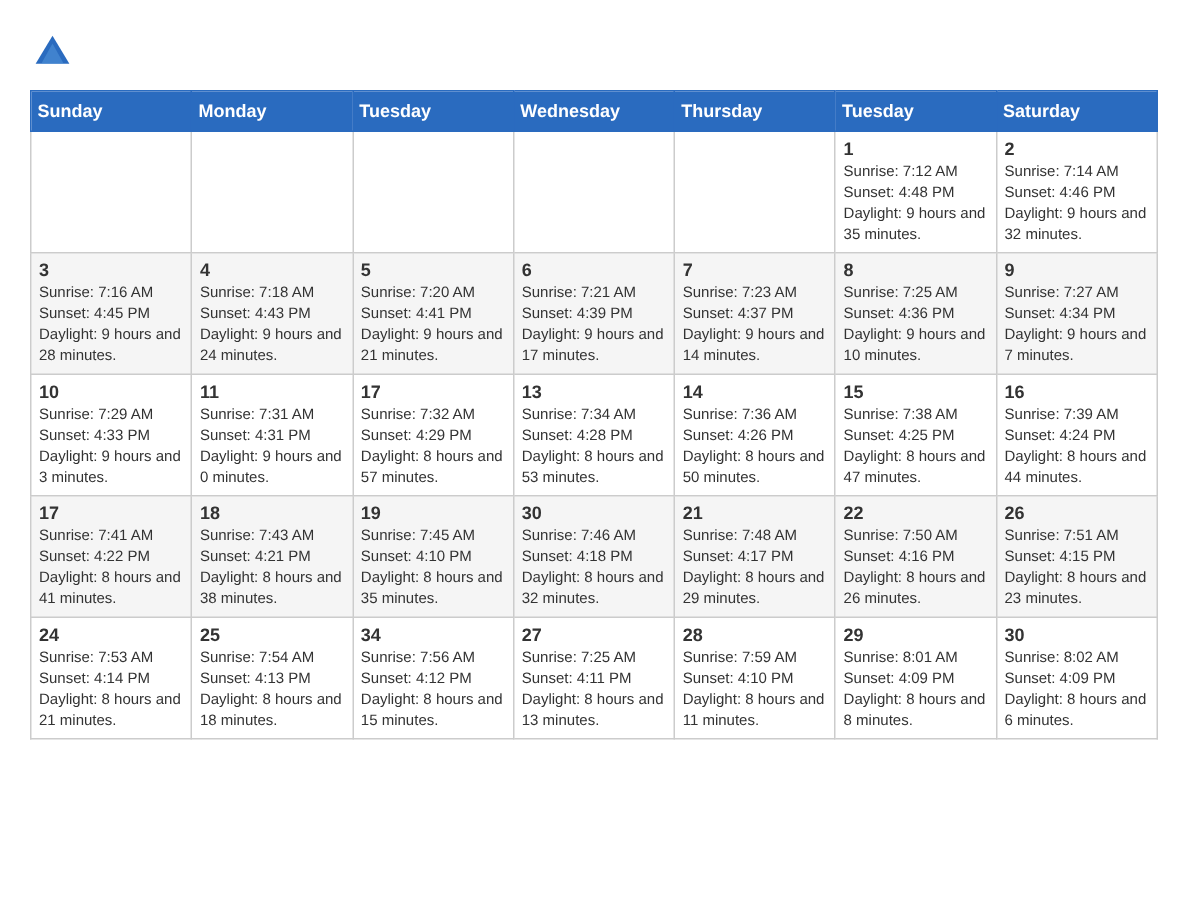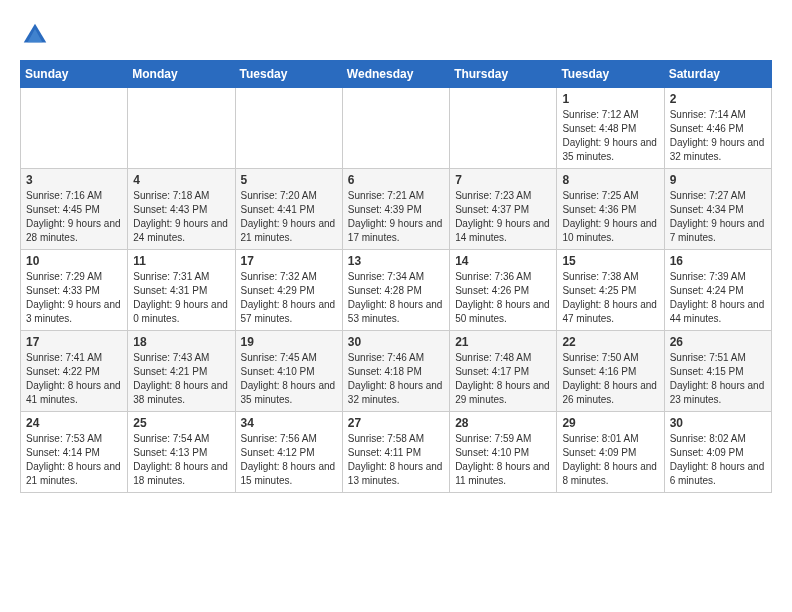--- a/index.html
+++ b/index.html
@@ -222,21 +222,21 @@
 Daylight: 8 hours and 18 minutes.</div>
           </td>
           <td>
             <span class="day-num">34</span>
             <div class="day-info">Sunrise: 7:56 AM
 Sunset: 4:12 PM
 Daylight: 8 hours and 15 minutes.</div>
           </td>
           <td>
             <span class="day-num">27</span>
-            <div class="day-info">Sunrise: 7:58 AM
+            <div class="day-info">Sunrise: 7:25 AM
 Sunset: 4:11 PM
 Daylight: 8 hours and 13 minutes.</div>
           </td>
           <td>
             <span class="day-num">28</span>
             <div class="day-info">Sunrise: 7:59 AM
 Sunset: 4:10 PM
 Daylight: 8 hours and 11 minutes.</div>
           </td>
           <td>

